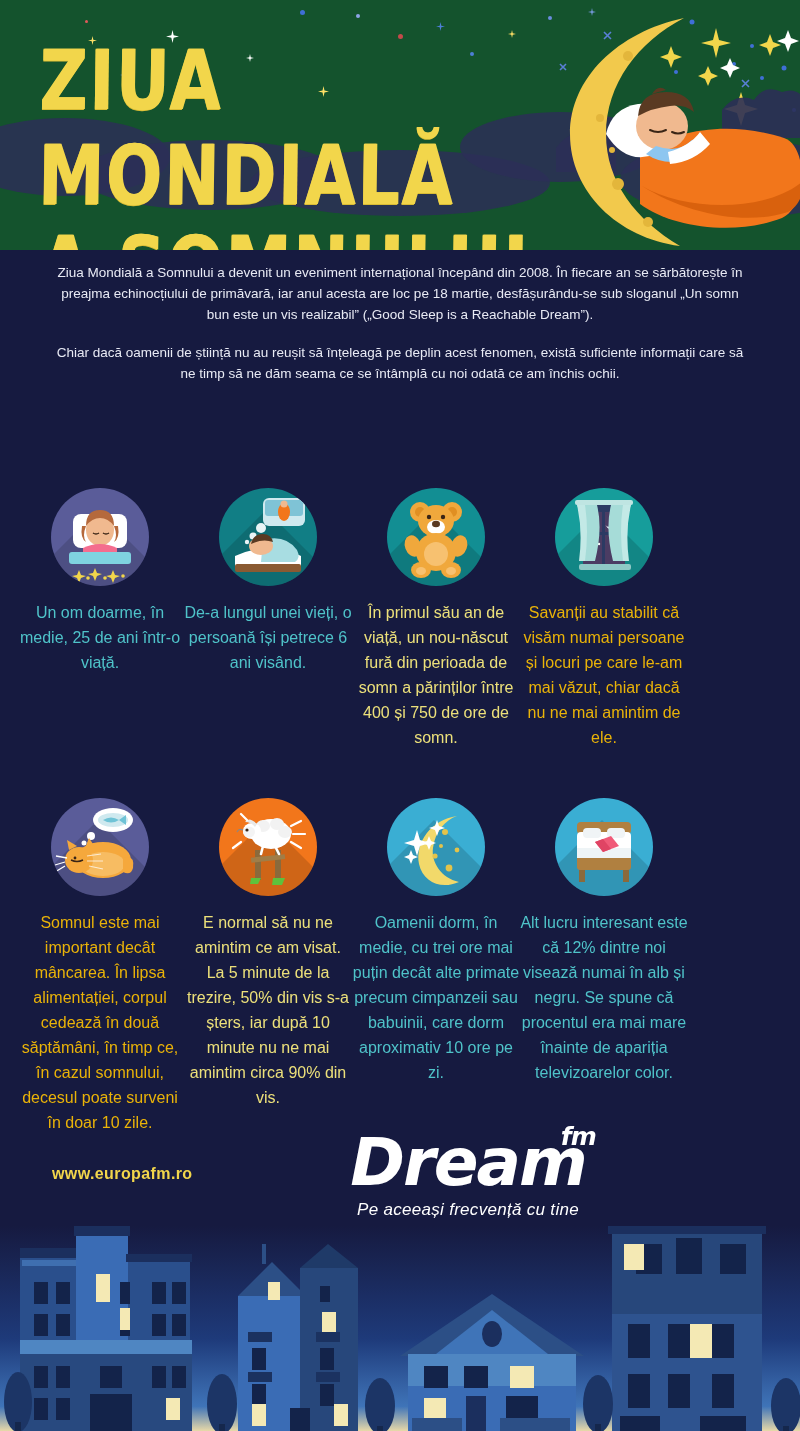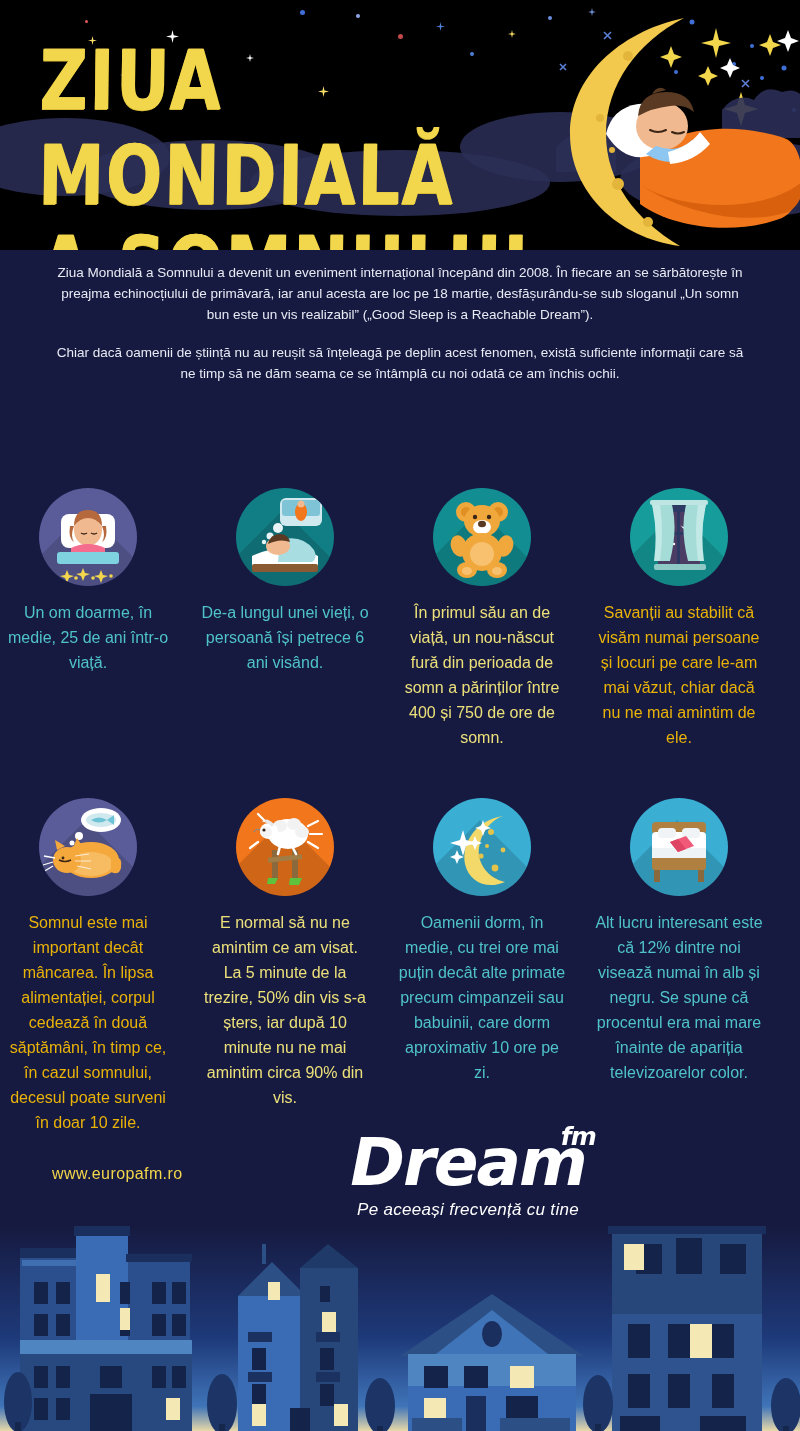--- a/index.html
+++ b/index.html
@@ -6,21 +6,21 @@
   html,body { background:#0f1433; }
   body {
     width:800px; height:1431px; position:relative; overflow:hidden;
     font-family:"Liberation Sans", sans-serif;
     background:#161a40;
   }
 
   
   #hero {
     position:absolute; left:0; top:0; width:800px; height:250px;
-    background:#000000;
+    background:#14532d;
     overflow:hidden;
   }
   .cloud { position:absolute; background:#2b2f57; border-radius:50%; opacity:.85; }
   .star { position:absolute; background:#ffe066; }
   .star.d { border-radius:50%; }
   .star4 {
     position:absolute;
     background:#ffe066;
     clip-path: polygon(50% 0%, 59% 41%, 100% 50%, 59% 59%, 50% 100%, 41% 59%, 0% 50%, 41% 41%);
   }
@@ -48,21 +48,21 @@
     position:absolute; left:0; top:250px; width:800px;
     padding:12px 55px 0 55px;
     color:#e8eaf4;
     text-align:center;
     font-size:13.5px;
     line-height:21px;
   }
   #intro p { margin-bottom:17px; }
 
   
-  .fact-row { position:absolute; left:4px; width:652px; display:flex;gap:29px; }
+  .fact-row { position:absolute; left:16px; width:652px; display:flex; }
   #row1 { top:488px; }
   #row2 { top:798px; }
   .fact {
     width:200px; display:flex; flex-direction:column; align-items:center;
   }
   .circle {
     width:98px; height:98px; border-radius:50%;
     position:relative; overflow:hidden; flex:none;
   }
   .circle .longshadow {
@@ -78,21 +78,21 @@
     font-size:16px;
     line-height:25px;
   }
   .c-teal  { color:#4fc3c9; }
   .c-yellow{ color:#ece07a; }
   .c-pink  { color:#eab308; }
 
   
   #site-url {
     position:absolute; left:52px; top:1165px;
-    color:#f2d64b; font-weight:normal; font-size:16px;
+    color:#f2d64b; font-weight:bold; font-size:16px;
     letter-spacing:.4px;
   }
   #logo-wrap { position:absolute; left:318px; top:1128px; width:300px; text-align:center; z-index:7; }
   #logo-main {
     color:#ffffff;
     font-family:"DejaVu Sans", sans-serif;
     font-weight:bold; font-style:italic;
     font-size:66px; line-height:70px;
     letter-spacing:-2px;
     position:relative; display:inline-block;

